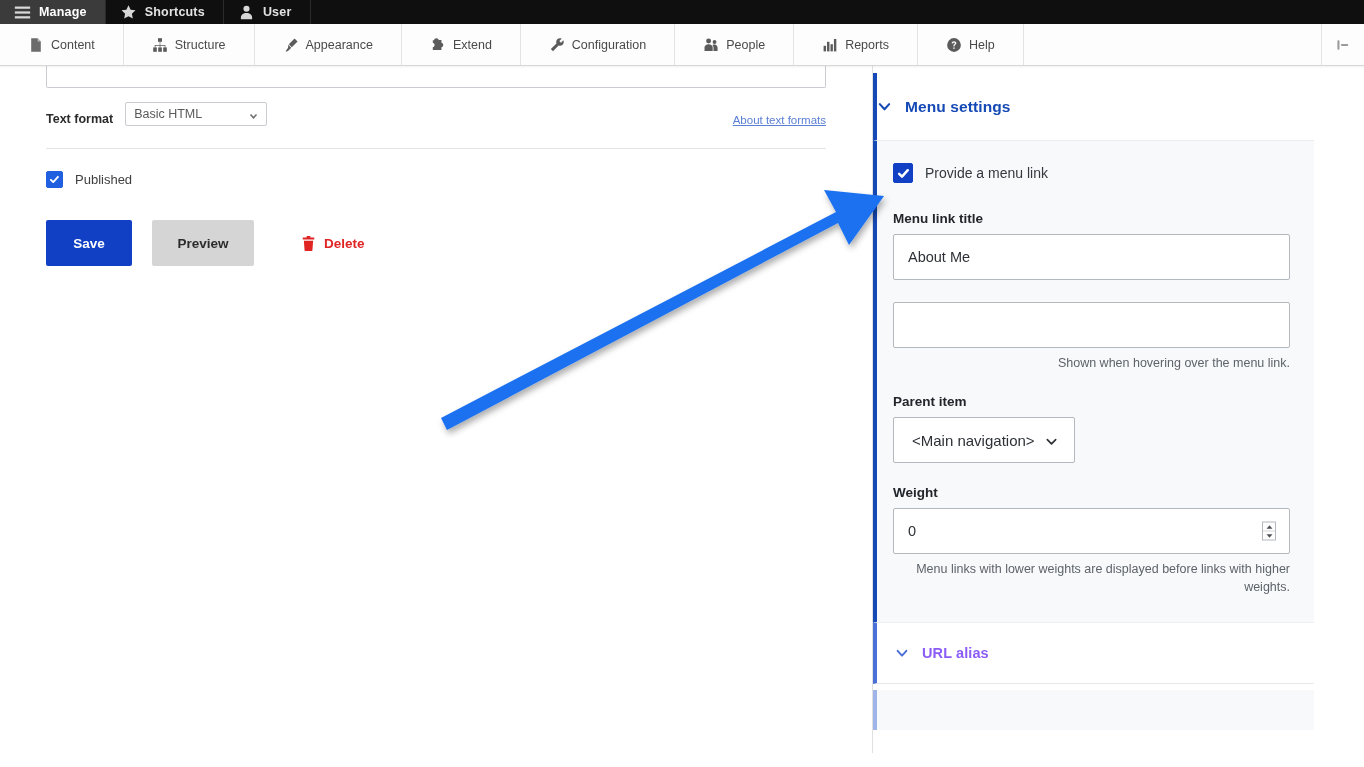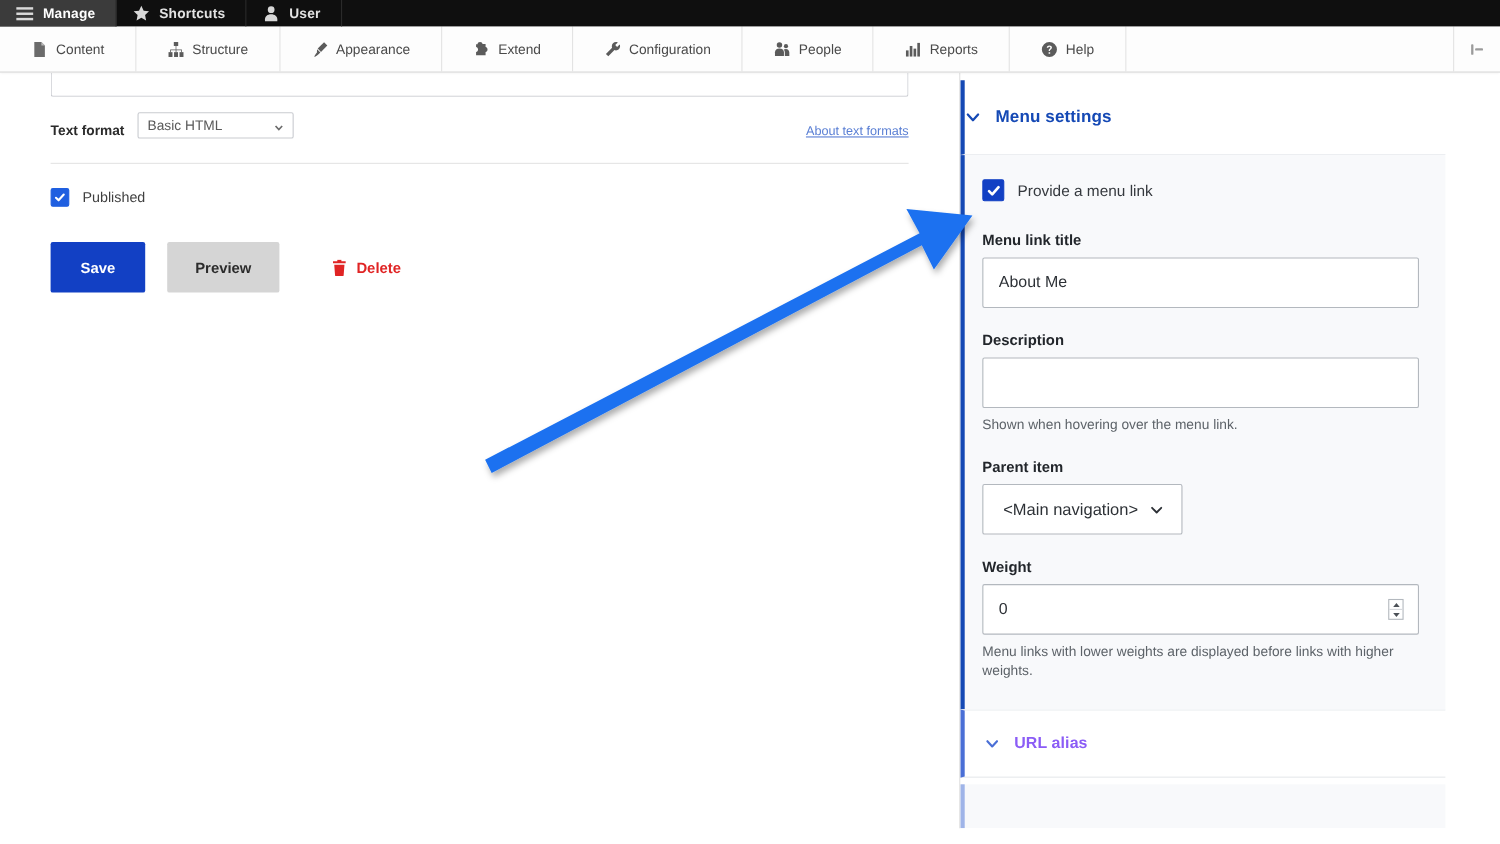--- a/index.html
+++ b/index.html
@@ -247,20 +247,21 @@
     padding: 0 14px;
     font-family: inherit;
     outline: none;
   }
   .field-input::placeholder { color: #9aa0a6; }
   .field-desc {
     font-size: 12.5px;
     color: #5d6369;
     margin-top: 7px;
     line-height: 1.38;
+    text-align: right;
   }
   .sel-wrap {
     display: inline-flex;
     align-items: center;
     height: 46px;
     border: 1px solid #b3b8be;
     border-radius: 2px;
     background: #fff;
     padding: 0 16px 0 18px;
     cursor: pointer;
@@ -499,21 +500,20 @@
             </span>
             <span class="cb-label">Provide a menu link</span>
           </div>
 
           <div class="field">
             <span class="field-label">Menu link title</span>
             <input class="field-input" type="text" value="About Me" style="">
           </div>
 
           <div class="field">
-            <span class="field-label">Description</span>
             <input class="field-input" type="text" value="" style="">
             <div class="field-desc">Shown when hovering over the menu link.</div>
           </div>
 
           <div class="field">
             <span class="field-label">Parent item</span>
             <div class="sel-wrap">
               <span class="sel-txt">&lt;Main navigation&gt;</span>
               <span class="chev2">
                 <svg viewBox="0 0 14 14">

